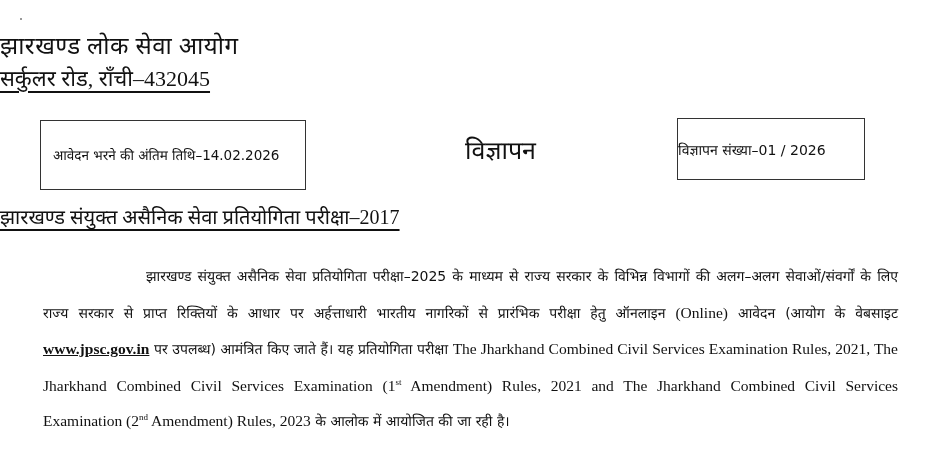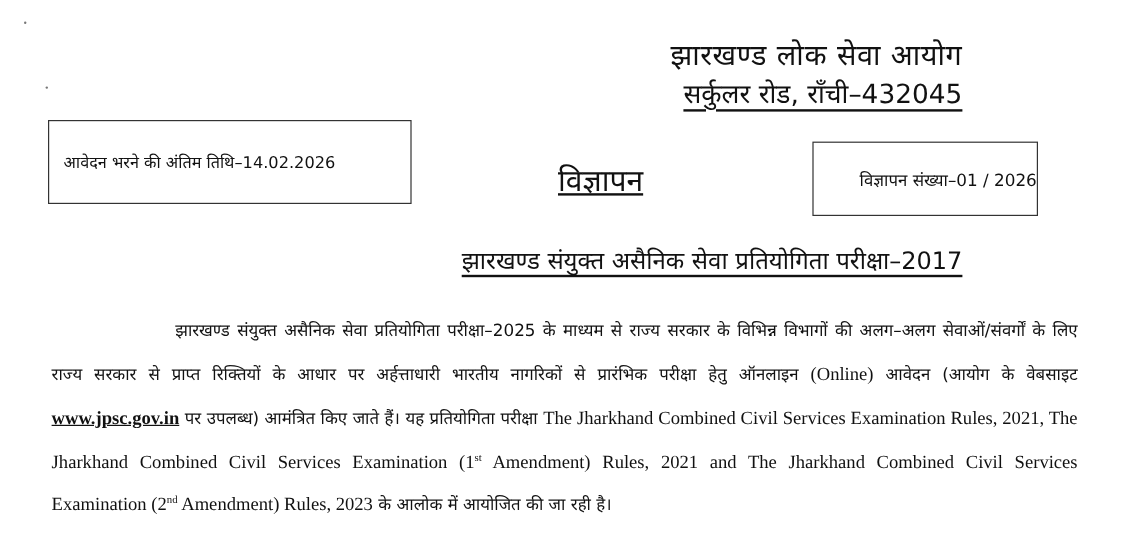--- a/index.html
+++ b/index.html
@@ -1,30 +1,30 @@
 <!DOCTYPE html>
 <html><head>
 <meta charset="utf-8">
 <style>
   html, body { margin: 0; padding: 0; background: #ffffff; }
   body {
     width: 938px; height: 466px; overflow: hidden; position: relative;
     color: #111; font-family: "DejaVu Sans", sans-serif;
   }
-  .center { position: absolute; left: 0; width: 802px; text-align: right; }
+  .center { position: absolute; left: 0; width: 802px; text-align: left; font-family: Liberation Serif, serif; }
   .org-name { top: 28px; font-size: 24px; letter-spacing: 0.5px; }
   .org-address { top: 62px; font-size: 22px; }
   .org-address span { text-decoration: underline; text-decoration-thickness: 1.5px; text-underline-offset: 5px; }
   .box {
     position: absolute; border: 1.5px solid #333; box-sizing: border-box;
     display: flex; align-items: center; padding-left: 12px; font-size: 13.5px;
   }
-  .box-left { left: 40px; top: 100px; width: 303px; height: 70px; align-items: center; }
-  .box-right { left: 677px; top: 118px; width: 188px; height: 62px; justify-content: flex-end; padding-left: 0; font-size: 14px; }
-  .adv-title { position: absolute; left: 465px; top: 132px; font-size: 25px; text-decoration: underline; }
+  .box-left { left: 40px; top: 120px; width: 266px; height: 70px; align-items: center; }
+  .box-right { left: 677px; top: 118px; width: 188px; height: 62px; justify-content: flex-start; padding-left: 0; font-size: 14px; }
+  .adv-title { position: absolute; left: 465px; top: 132px; font-size: 25px; }
   .exam-title { top: 203px; font-size: 20px; }
   .exam-title span { text-decoration: underline; text-decoration-thickness: 1.5px; text-underline-offset: 5px; }
   .para {
     position: absolute; left: 43px; top: 258px; width: 855px;
     font-family: "Liberation Serif", "DejaVu Serif", serif;
     font-size: 15.5px; line-height: 35.5px; text-align: justify;
   }
   .para .indent { display: inline-block; width: 103px; }
   .para .hi { font-family: "DejaVu Sans", sans-serif; font-size: 14px; }
   .para a { color: #111; font-weight: bold; text-decoration: underline; }

